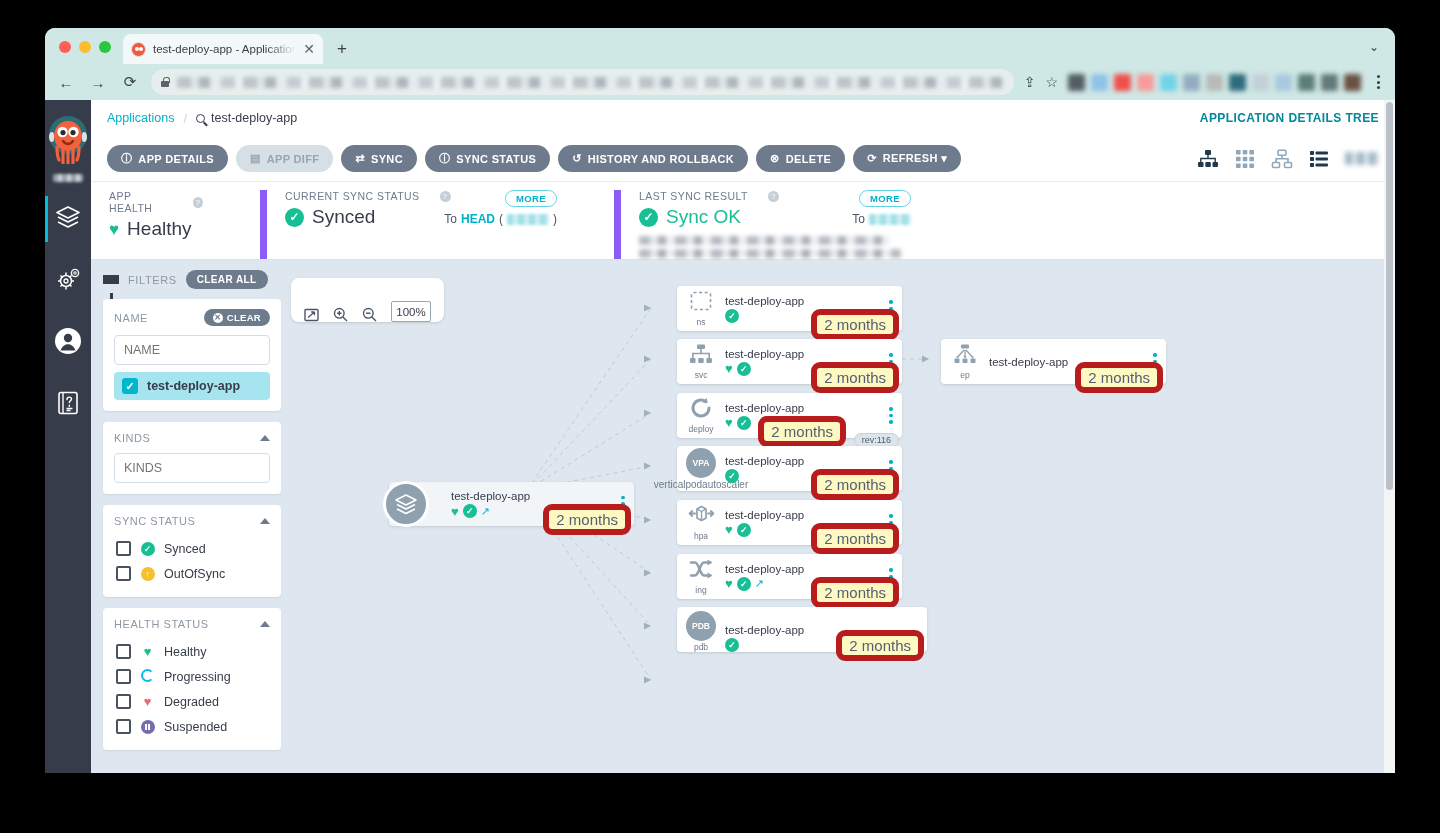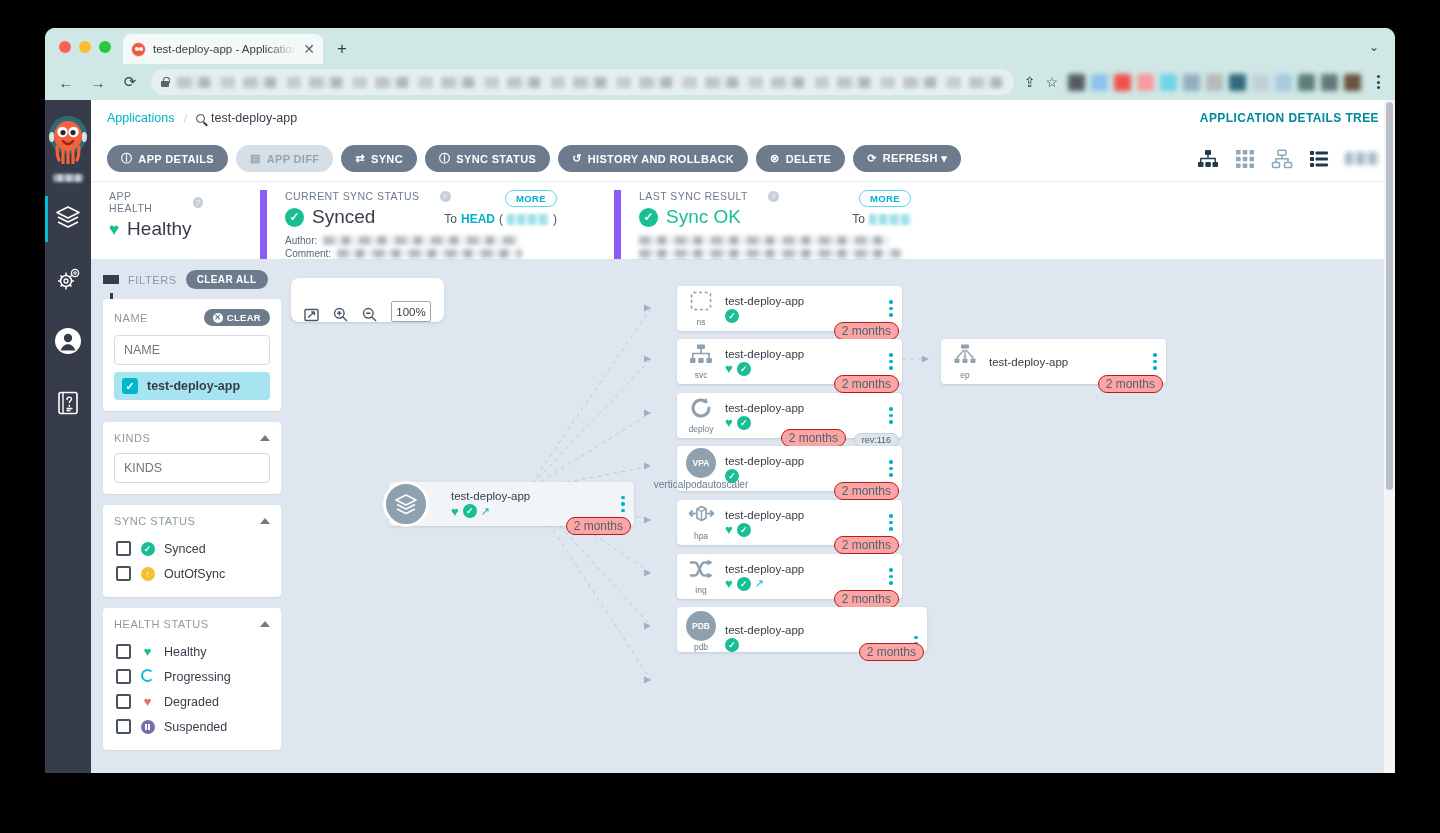--- a/index.html
+++ b/index.html
@@ -327,22 +327,22 @@
   .node-body { flex: 1 1 auto; min-width: 0; padding-right: 4px; }
   .node-name { font-size: 11.5px; color: #363c4a; white-space: nowrap; overflow: hidden; }
   .node-badges { display: flex; align-items: center; gap: 4px; margin-top: 2px; }
   .kebab-n {
     width: 16px; flex: 0 0 auto; display: flex; flex-direction: column;
     align-items: center; gap: 3px; cursor: pointer; padding-right: 6px;
   }
   .kebab-n i { width: 3.5px; height: 3.5px; border-radius: 50%; background: #00b2c9; display: block; }
   .age-pill {
     position: absolute; right: 3px; bottom: -9px;
-    background: #fca5a5; color: #546070; border: 1px solid #b91c1c;
-    border-radius: 9px; font-size: 12px; padding: 1px 7px; white-space: nowrap;
+    background: #fef9c3; color: #546070; border: 6px solid #b91c1c;
+    border-radius: 9px; font-size: 15px; padding: 1px 7px; white-space: nowrap;
   }
   .rev-pill {
     position: absolute; right: 3px; bottom: -9px;
     background: #dde5ec; color: #546070; border: 1px solid #c6d0da;
     border-radius: 9px; font-size: 9px; padding: 1px 7px; white-space: nowrap;
   }
   .ext-link {
     color: #00b2c9; font-size: 11px; line-height: 1; cursor: pointer;
   }
   .round-ico {
@@ -622,30 +622,20 @@
             <span class="circ-check">✓</span>
             <span>Synced</span>
           </div>
           <div class="to-head">
             <span>To</span>
             <span class="lnk">HEAD</span>
             <span>(</span>
               <span class="sha-blur"></span>
               <span>)</span>
           </div>
-          <div class="meta-rows">
-            <div class="meta-row">
-              <span>Author:</span>
-              <span class="meta-blur" style="width:195px"></span>
-            </div>
-            <div class="meta-row">
-              <span>Comment:</span>
-              <span class="meta-blur" style="width:185px"></span>
-            </div>
-          </div>
         </div>
 
         <div class="st-col" style="width:315px">
           <div class="st-label">
             <span>LAST SYNC RESULT</span>
             <span class="qmark">?</span>
           </div>
           <div class="more-pill">MORE</div>
           <div class="st-value green">
             <span class="circ-check">✓</span>

